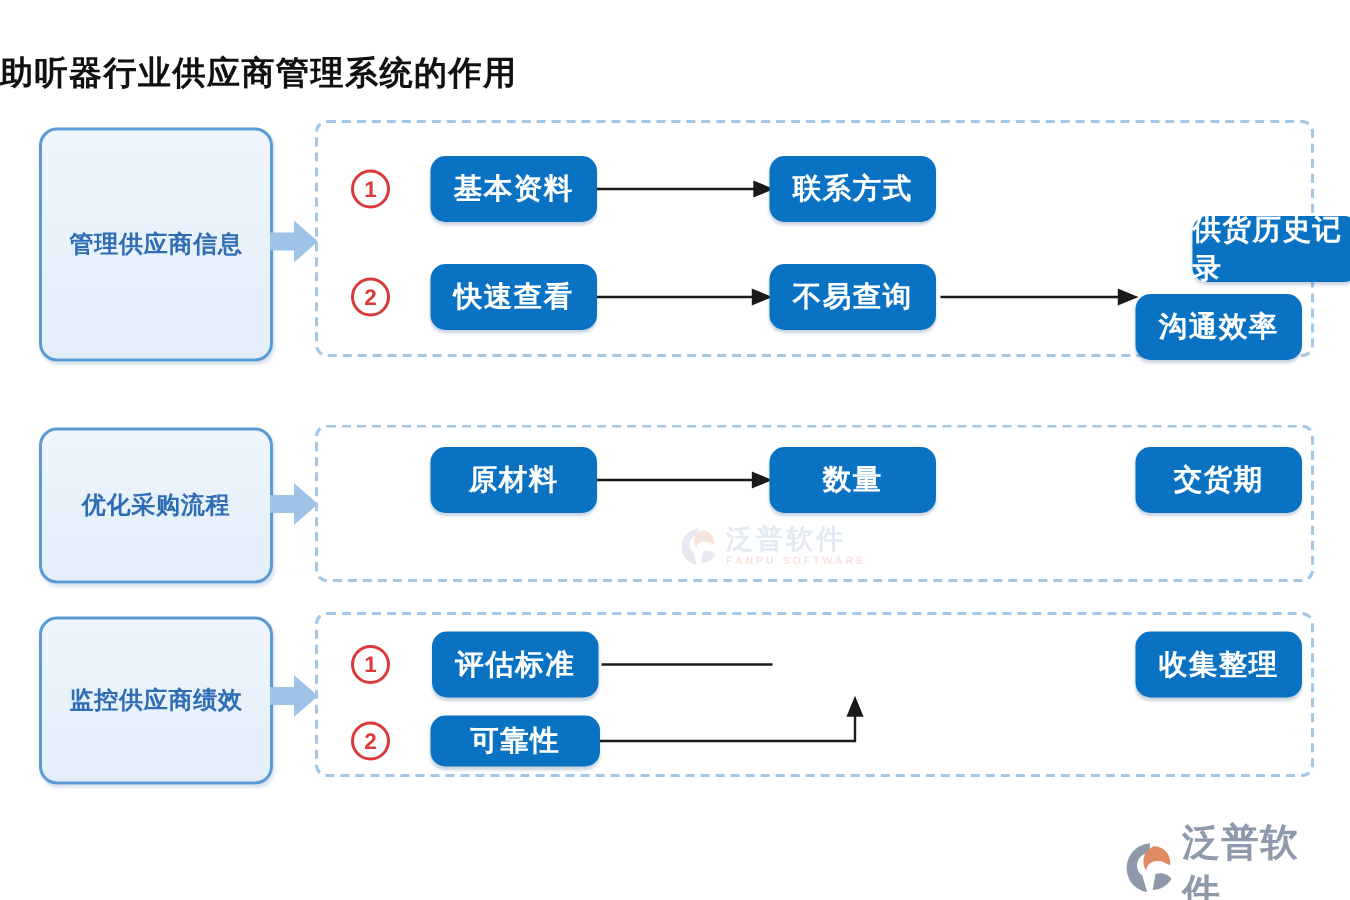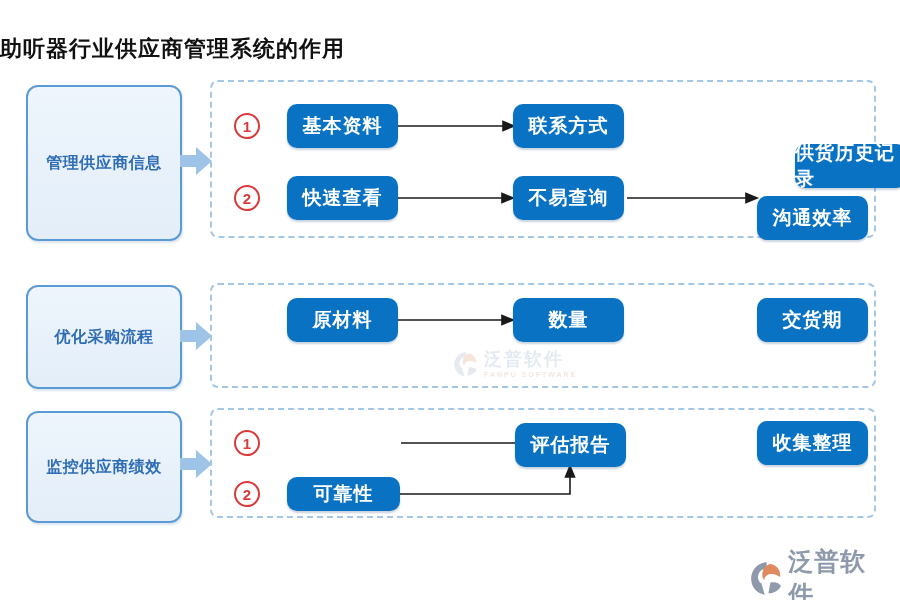--- a/index.html
+++ b/index.html
@@ -150,22 +150,22 @@
     </svg>
     <div class="wm-text">
       <span class="wm-name">泛普软件</span>
       <span class="wm-sub">FANPU SOFTWARE</span>
     </div>
   </div>
 
   <div class="cnum" style="left:234px;top:430px;">
     <span>1</span>
   </div>
-  <div class="node" style="left:515px;top:423px;">
-    <span>评估报告</span>
+  <div class="node" style="left:288px;top:421px;">
+    <span>评估标准</span>
   </div>
   <div class="node" style="left:757px;top:421px;">
     <span>收集整理</span>
   </div>
 
   <div class="cnum" style="left:234px;top:481px;">
     <span>2</span>
   </div>
   <div class="node small" style="left:287px;top:477px;width:113px;">
     <span>可靠性</span>

